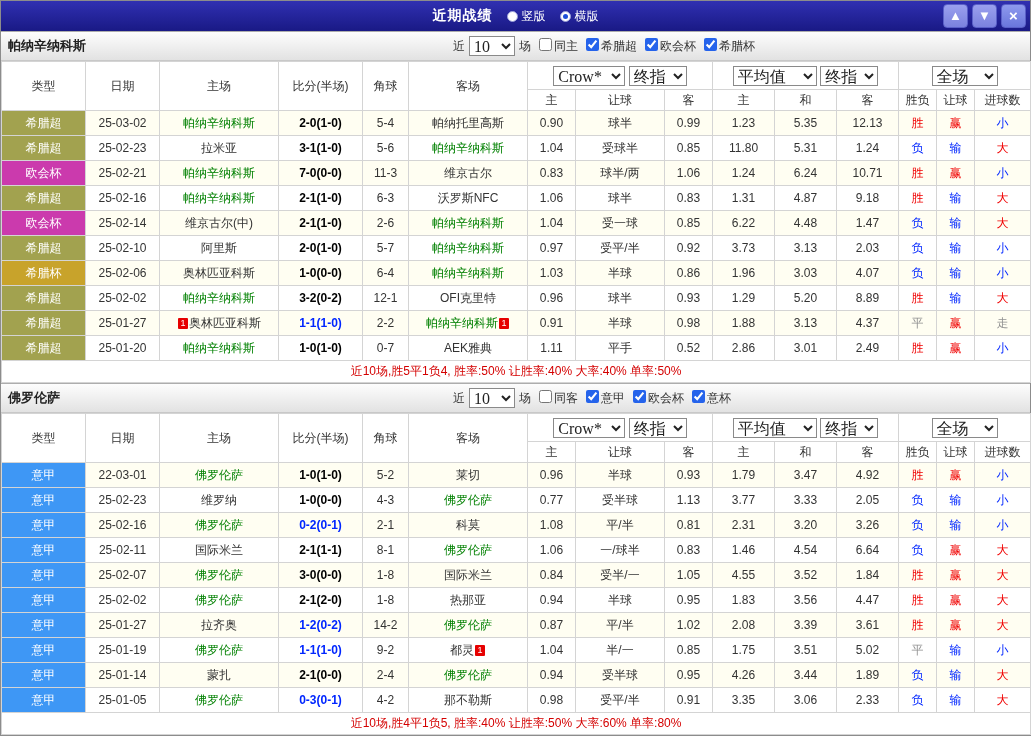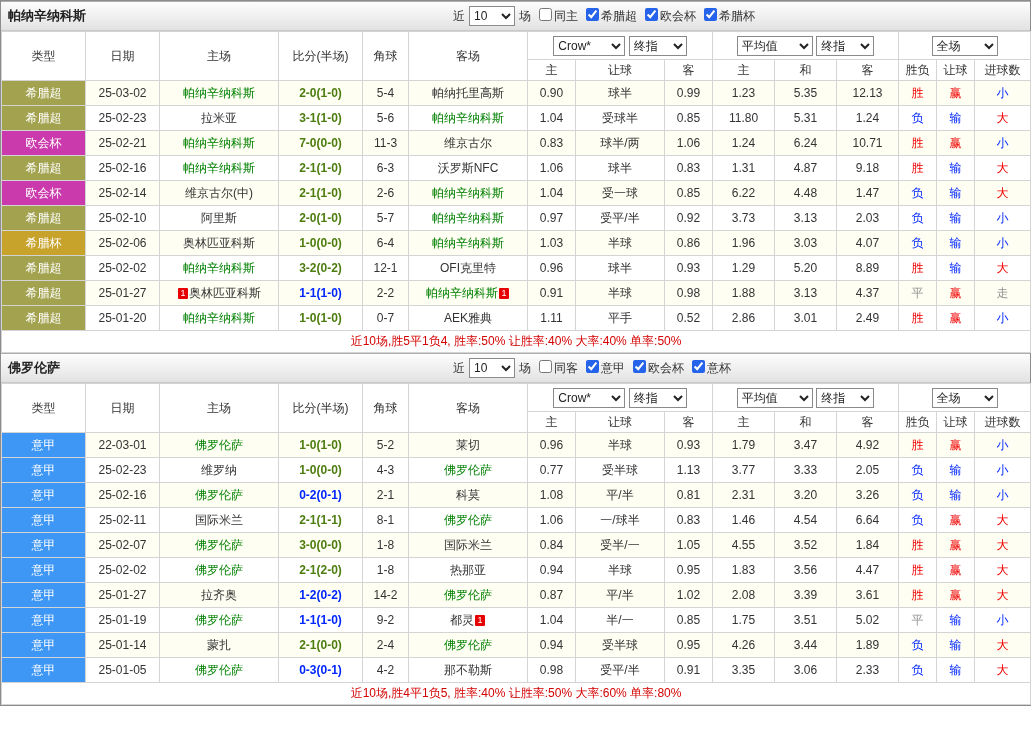--- a/index.html
+++ b/index.html
@@ -41,27 +41,27 @@
     border-top:1px solid #adadad;
     border-bottom:1px solid #c8c8c8;
     display:flex;
     align-items:center;
   }
   .team-title{font-weight:bold;font-size:13px;color:#222;padding-left:7px;}
   .sec-controls{position:absolute;left:452px;display:flex;align-items:center;gap:4px;white-space:nowrap;}
   .chk{display:flex;align-items:flex-start;gap:2px;margin-left:4px;cursor:pointer;}
   .chk input{width:13px;height:13px;margin:0;accent-color:#2563eb;}
   select{
-    height:20px;font-size:12px;border:1px solid #8a8a8a;background:#fff;color:#222;
-    font-family:Liberation Sans, sans-serif;
+    height:20px;font-size:16px;border:1px solid #8a8a8a;background:#fff;color:#222;
+    font-family:Liberation Serif, serif;
   }
   .sel-count{width:46px;}
   .sel-book{width:72px;}
   .sel-time{width:58px;}
-  .sel-avg{width:76px;}
+  .sel-avg{width:84px;}
   .sel-scope{width:66px;}
   
   table.grid{border-collapse:collapse;width:100%;table-layout:fixed;}
   .grid th,.grid td{
     border:1px solid #d4d4d4;
     text-align:center;
     vertical-align:middle;
     padding:0 2px;
     overflow:hidden;
     white-space:nowrap;
@@ -74,32 +74,50 @@
   .grid tbody tr:nth-child(odd){background:#fffef2;}
   .grid tbody tr:nth-child(even){background:#ffffff;}
   td.league{color:#fff;}
   .team{color:#333;}
   .team.focal{color:#008000;}
   .card{
     display:inline-block;background:#e60000;color:#fff;font-size:9px;line-height:11px;
     min-width:8px;padding:0 1px;margin:0 1px;border-radius:1px;vertical-align:1px;
   }
   td.score{font-weight:bold;}
-  .sc-red{color:#4d7c0f;}
+  .sc-red{color:#000000;}
   .sc-blue{color:#0026ff;}
   .c-red{color:#f00000;}
   .c-blue{color:#0026ff;}
   .c-gray{color:#929292;}
   td.summary{height:21px;background:#fff;color:#d40000;}
 </style>
 </head>
 <body>
 
 <div class="panel">
 
+  <div class="titlebar">
+    <span class="tb-title">近期战绩</span>
+    <div class="tb-radios">
+      <span class="radio-wrap">
+        <span class="radio-dot"></span>
+        <span>竖版</span>
+      </span>
+      <span class="radio-wrap">
+        <span class="radio-dot checked"></span>
+        <span>横版</span>
+      </span>
+    </div>
+    <div class="tb-buttons">
+      <button class="tb-btn"><span>▲</span></button>
+      <button class="tb-btn"><span>▼</span></button>
+      <button class="tb-btn close"><span>×</span></button>
+    </div>
+  </div>
 
   <div id="sections">
   <div class="section">
     <div class="sec-head">
       <span class="team-title">帕纳辛纳科斯</span>
       <div class="sec-controls">
         <span>近</span>
         <select class="sel-count">
           <option>10</option>
         </select>

